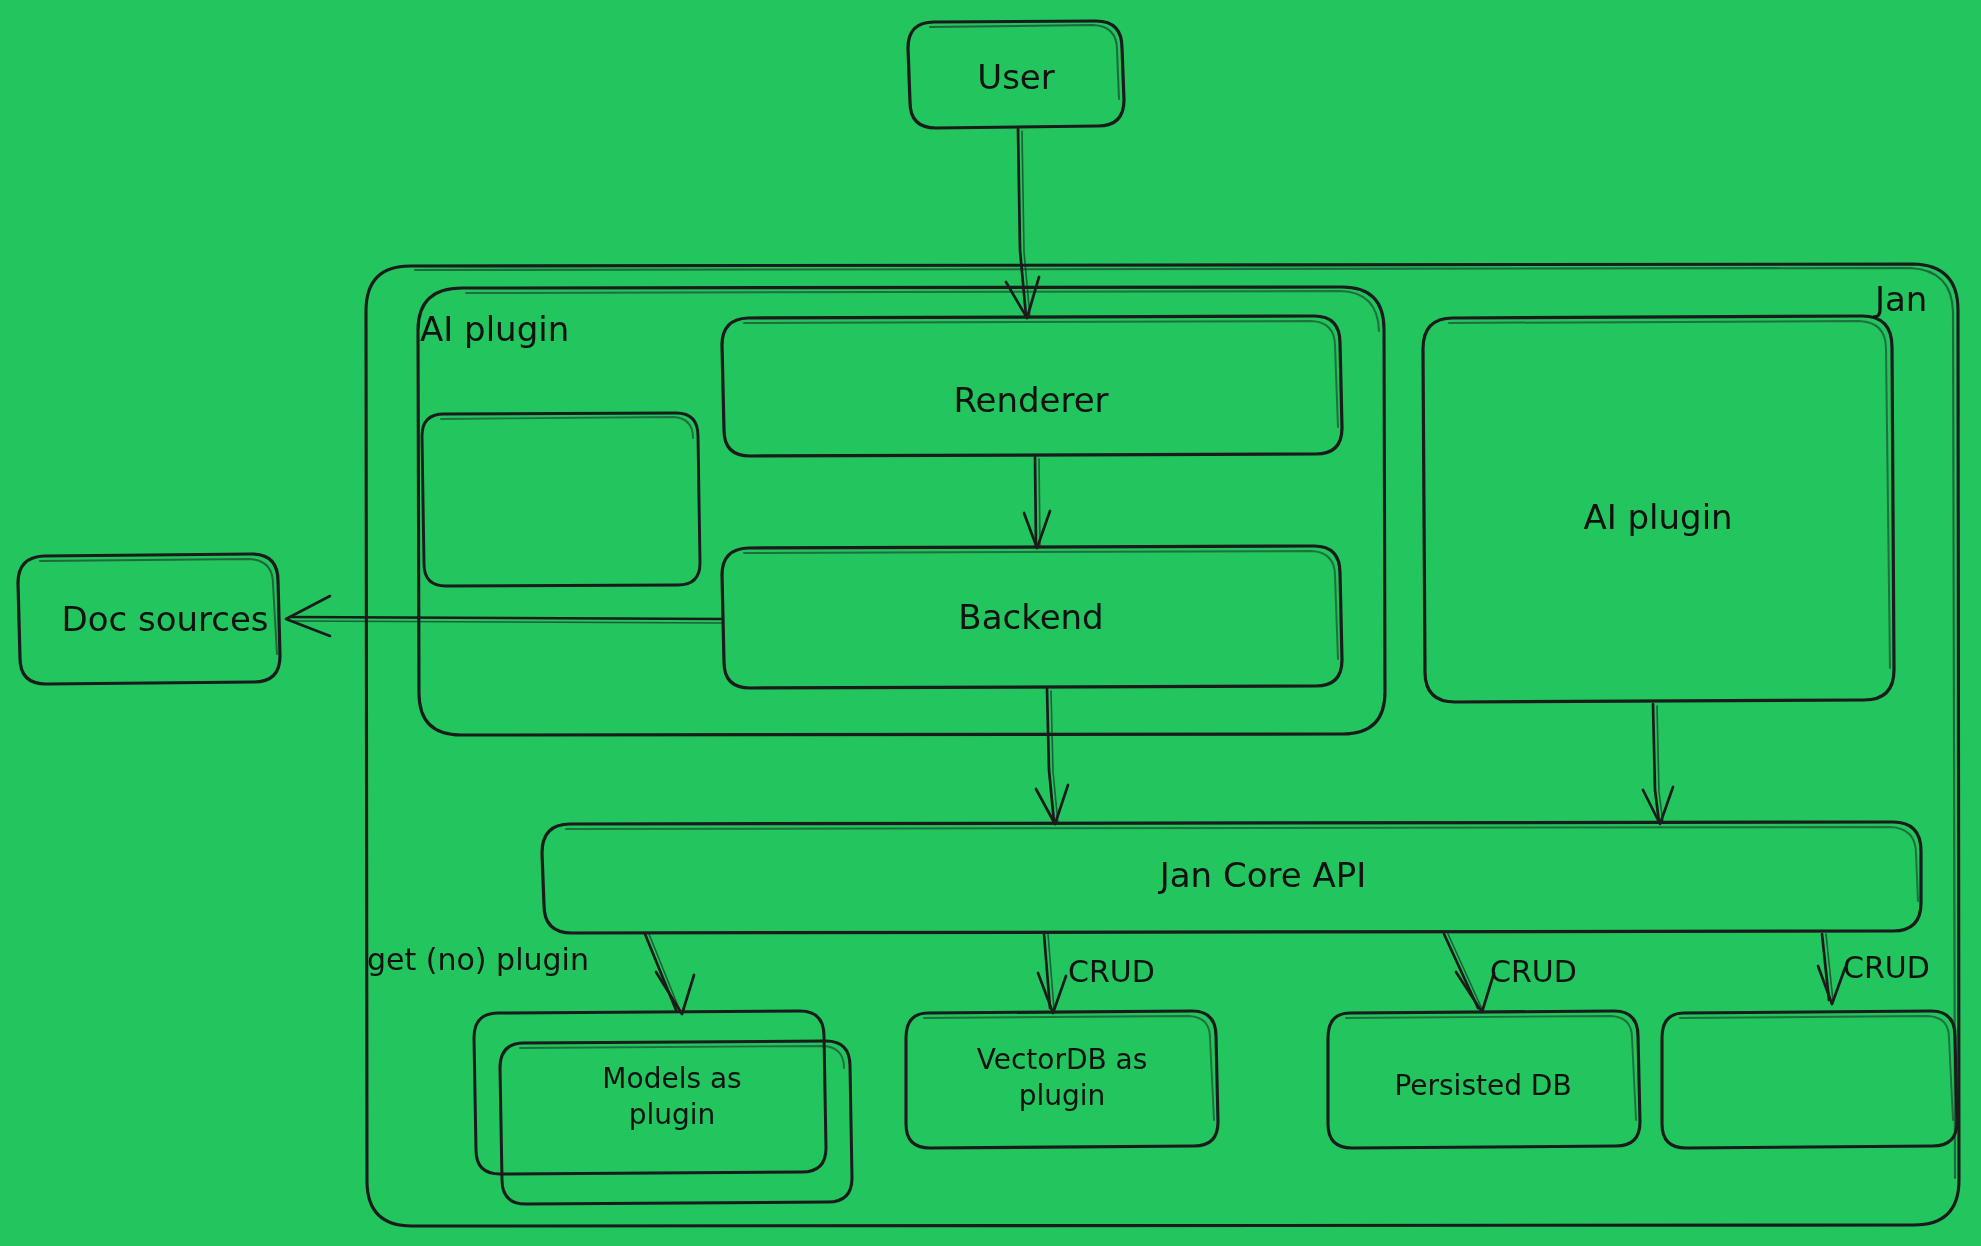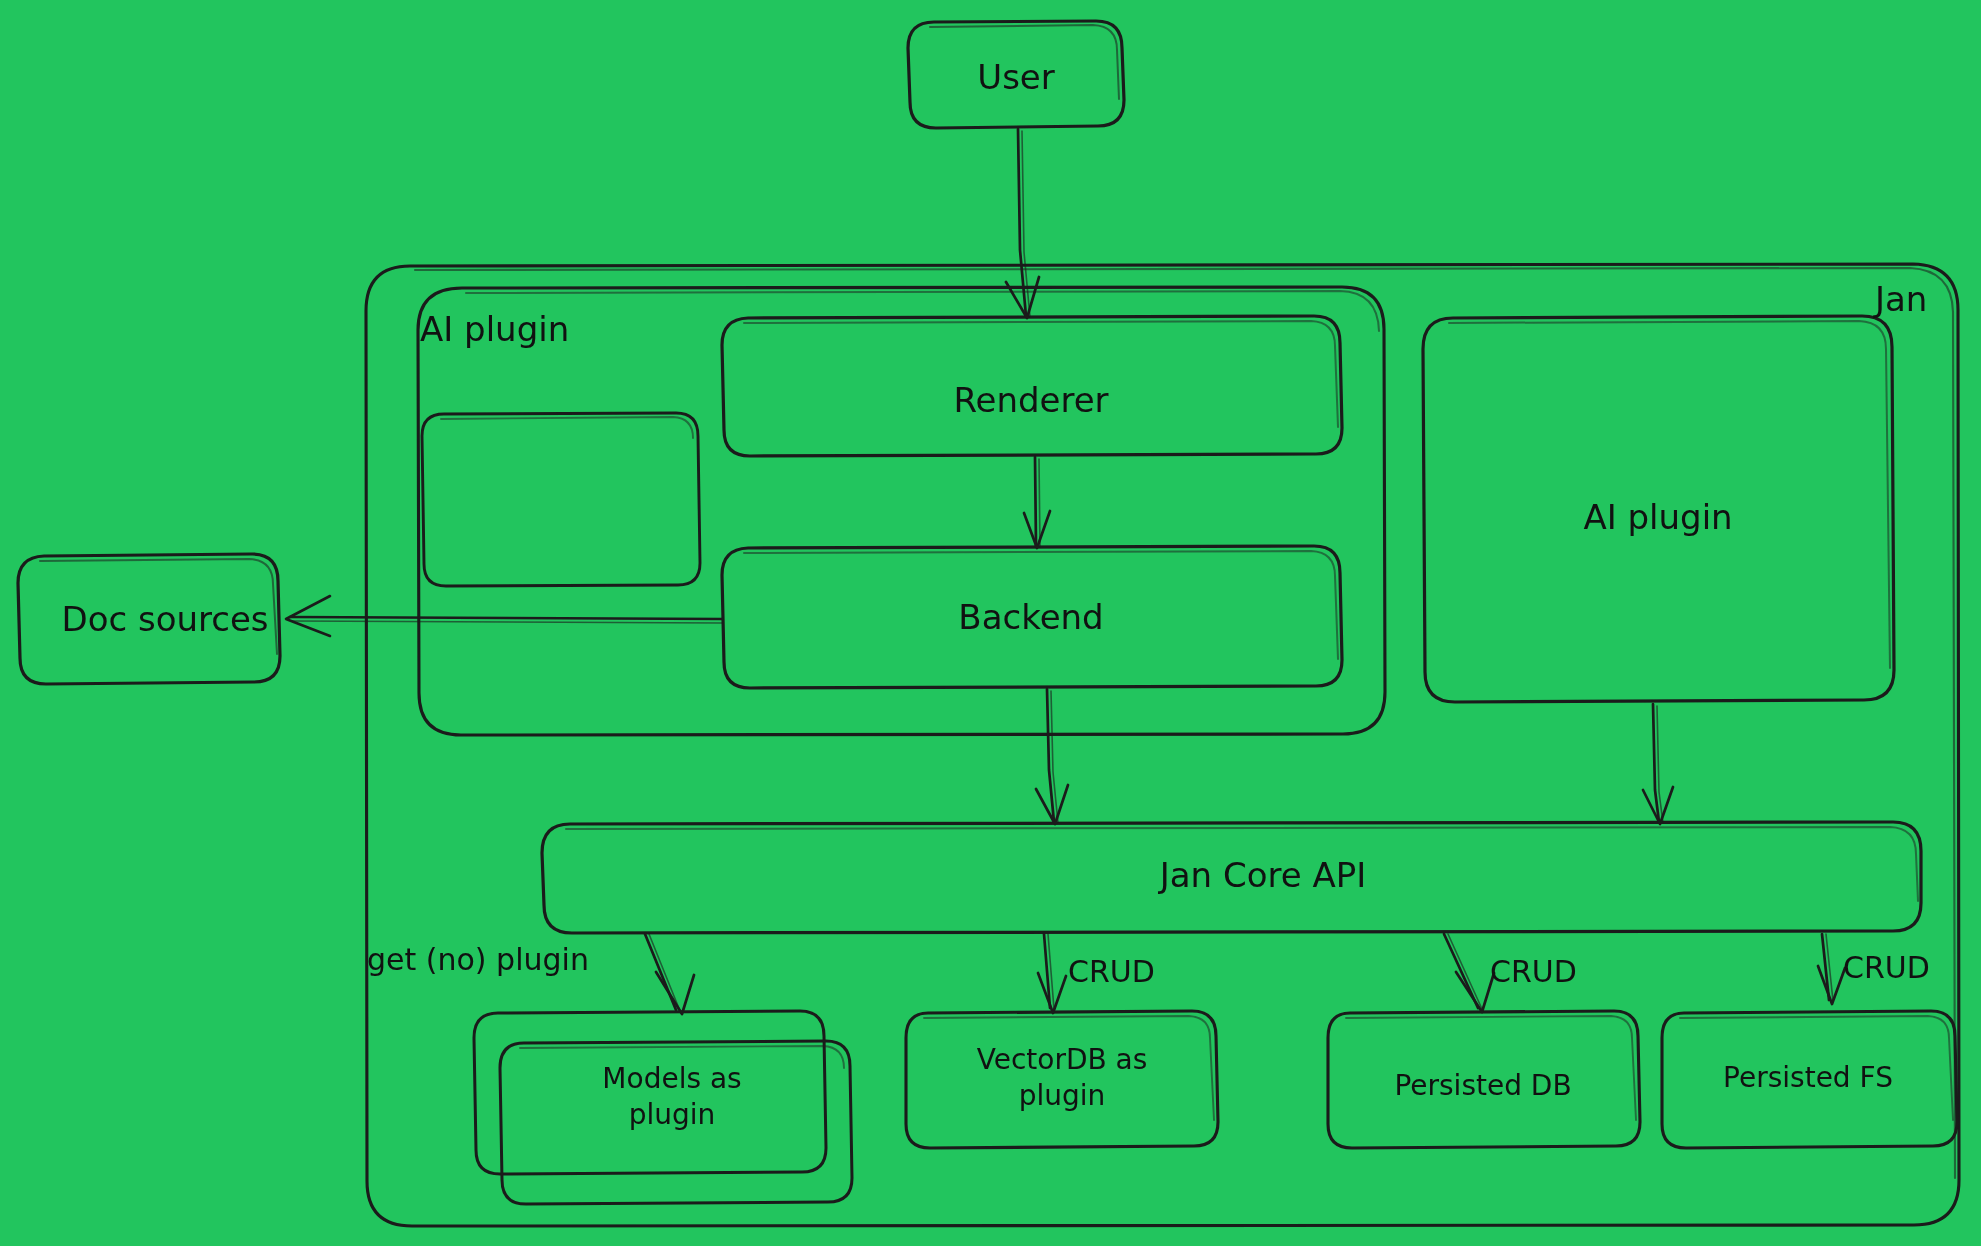--- a/index.html
+++ b/index.html
@@ -167,21 +167,20 @@
   <div class="nodelabel sz-lg center" style="left:1231px;top:876px;margin-left:32px;">Jan Core API</div>
 
   <div class="nodelabel sz-md center" style="left:672px;top:1097px;">Models as
 plugin</div>
 
   <div class="nodelabel sz-md center" style="left:1062px;top:1078px;">VectorDB as
 plugin</div>
 
   <div class="nodelabel sz-md center" style="left:1483px;top:1078px;margin-top:8px;">Persisted DB</div>
 
-  <div class="nodelabel sz-md center" style="left:1808px;top:1078px;">Persisted FS</div>
 
   <div class="nodelabel sz-lg" style="left:1875px;top:278px;">Jan</div>
 
   <div class="nodelabel sz-lg" style="left:420px;top:308px;">AI plugin</div>
 
 
   <div class="edgelabel" style="left:367px;top:940px;">get (no) plugin</div>
 
   <div class="edgelabel" style="left:1068px;top:952px;">CRUD</div>
 

